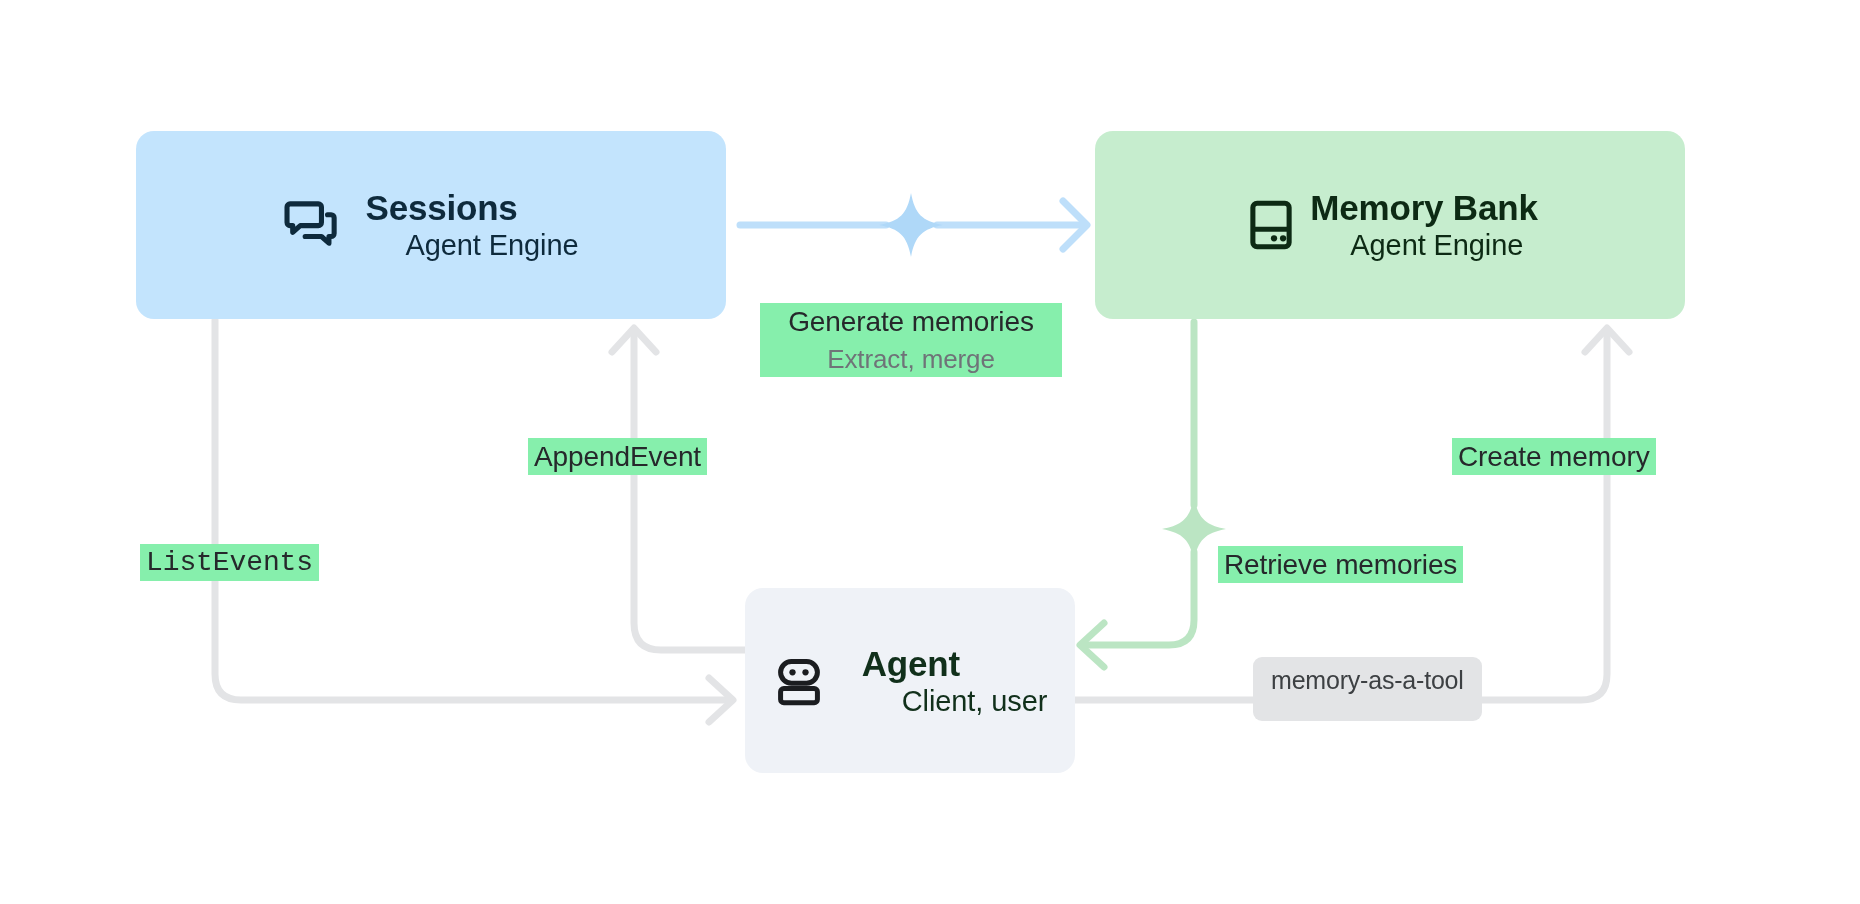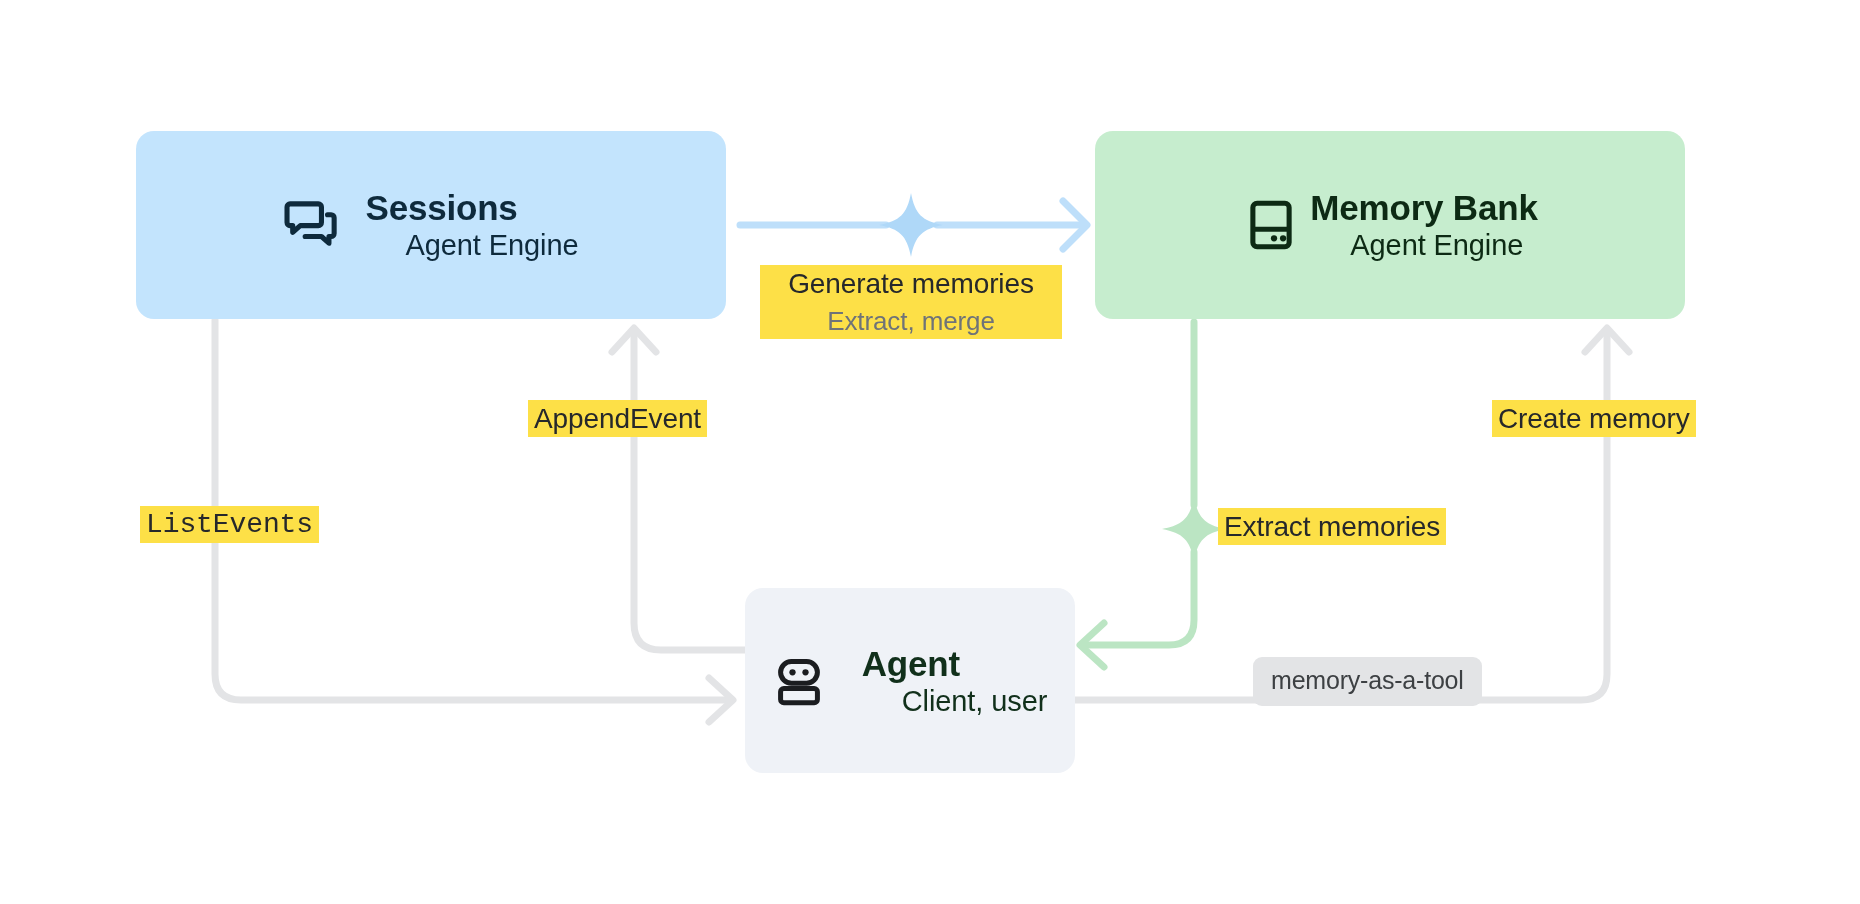--- a/index.html
+++ b/index.html
@@ -89,51 +89,52 @@
     background: #EFF2F7;
     color: #11301B;
     gap: 37px;
   }
   #node-agent .node-title { font-size: 35px; color: #11301B; }
   #node-agent .node-sub { font-size: 29px; color: #11301B; }
 
   
   .edge-label {
     position: absolute;
-    background: #fde047;
+    background: #86efac;
     white-space: nowrap;
     font-size: 28px;
     color: #26282B;
     letter-spacing: -0.1px;
     line-height: 1.18;
     padding: 2px 6px;
+    margin-top: 38px;
   }
   .edge-label.center { text-align: center; }
   .edge-label .sub {
     display: block;
     font-size: 26px;
     color: #6F7378;
     margin-top: 6px;
   }
 
   #lbl-generate { left: 760px; top: 265px; width: 290px; }
   #lbl-append   { left: 528px; top: 400px; }
   #lbl-list     { left: 140px; top: 506px; font-family: Liberation Mono, monospace; }
-  #lbl-create   { left: 1492px; top: 400px; }
+  #lbl-create   { left: 1452px; top: 400px; }
   #lbl-retrieve { left: 1218px; top: 508px; }
 
   
   .chip {
     position: absolute;
     background: #E3E4E6;
     color: #3D4043;
     border-radius: 9px;
     font-size: 25px;
     letter-spacing: -0.2px;
-    padding: 9px 18px 11px 18px;
+    padding: 9px 18px 26px 18px;
     white-space: nowrap;
   }
   #chip-maat { left: 1253px; top: 657px; }
 </style>
 </head>
 <body>
 
 <div id="canvas">
 
   <svg id="wires" viewBox="0 0 1860 904" width="1860" height="904" xmlns="http://www.w3.org/2000/svg" aria-hidden="true">
@@ -207,19 +208,19 @@
 
   <div id="lbl-generate" class="edge-label center">
     <span>Generate memories</span>
     <span class="sub">Extract, merge</span>
   </div>
 
   <div id="lbl-append" class="edge-label">AppendEvent</div>
 
   <div id="lbl-list" class="edge-label">ListEvents</div>
 
-  <div id="lbl-retrieve" class="edge-label">Extract memories</div>
+  <div id="lbl-retrieve" class="edge-label">Retrieve memories</div>
 
   <div id="lbl-create" class="edge-label">Create memory</div>
 
   <div id="chip-maat" class="chip">memory-as-a-tool</div>
 
 </div>
 
 </body></html>

